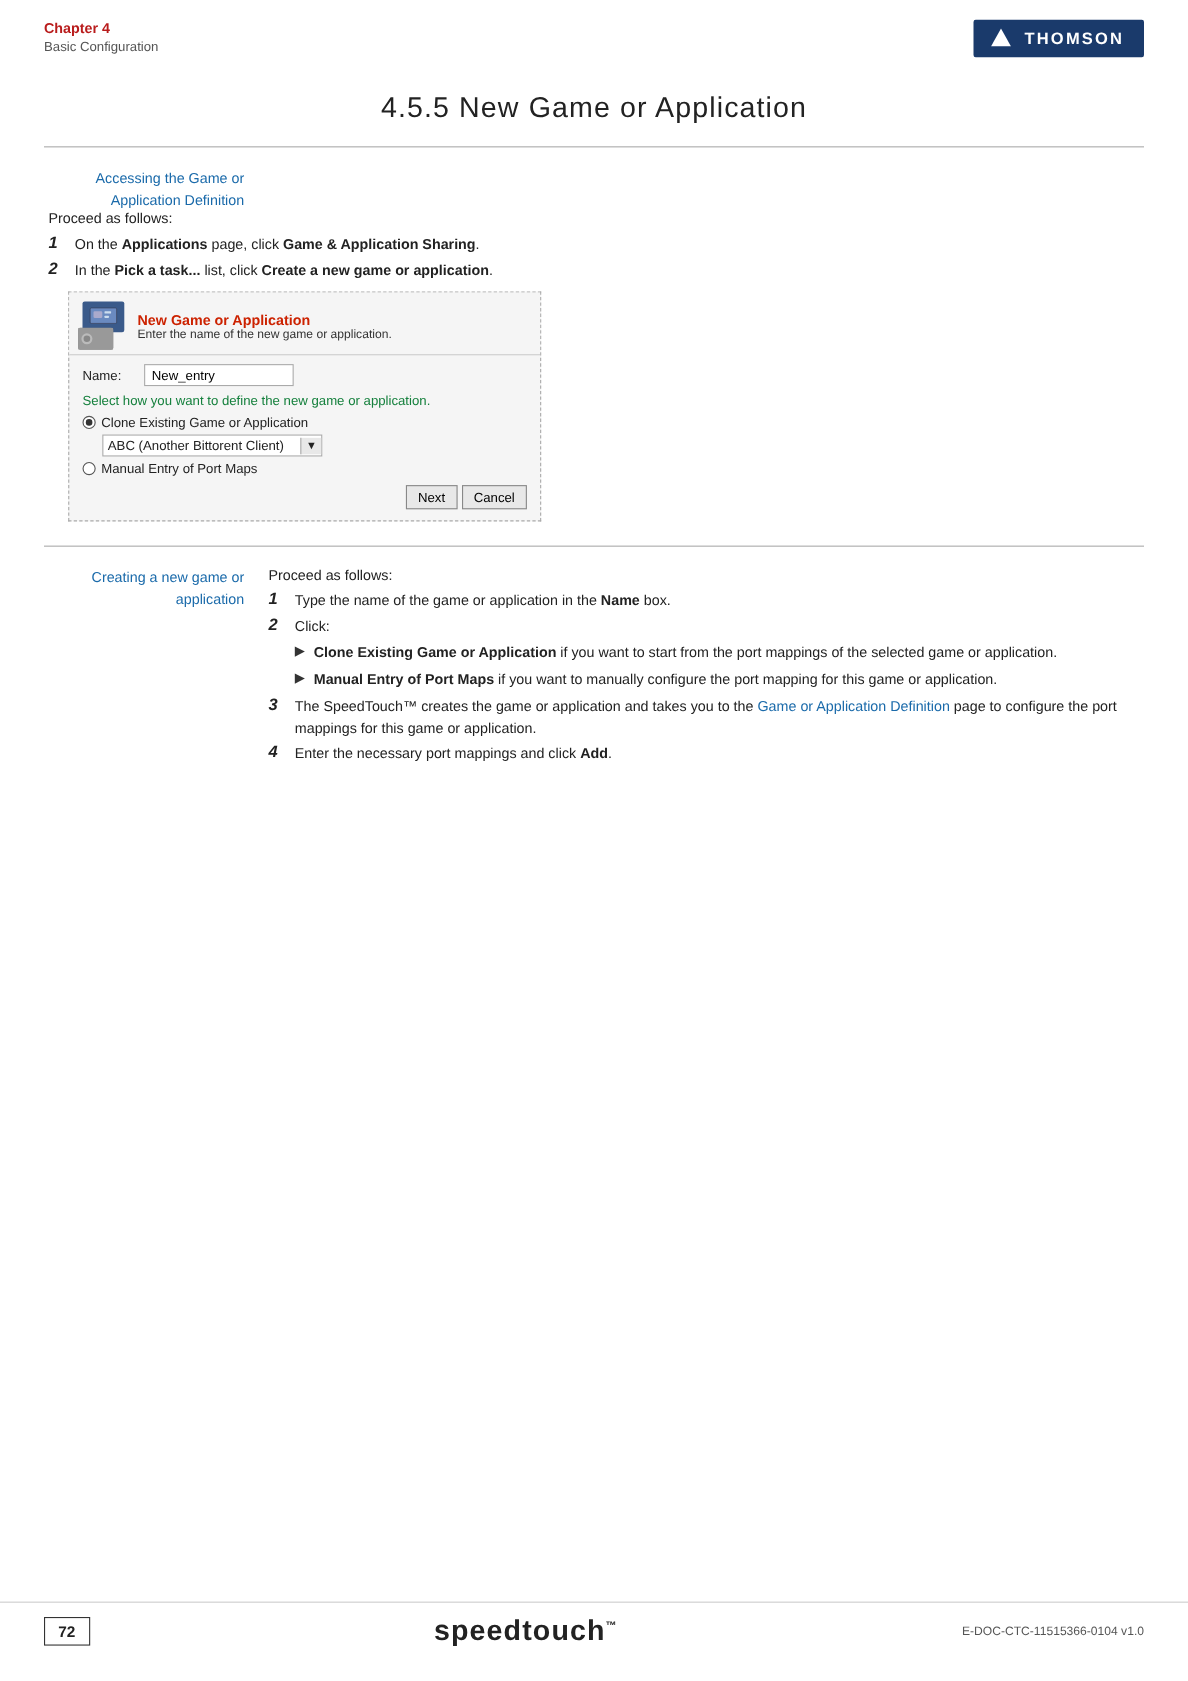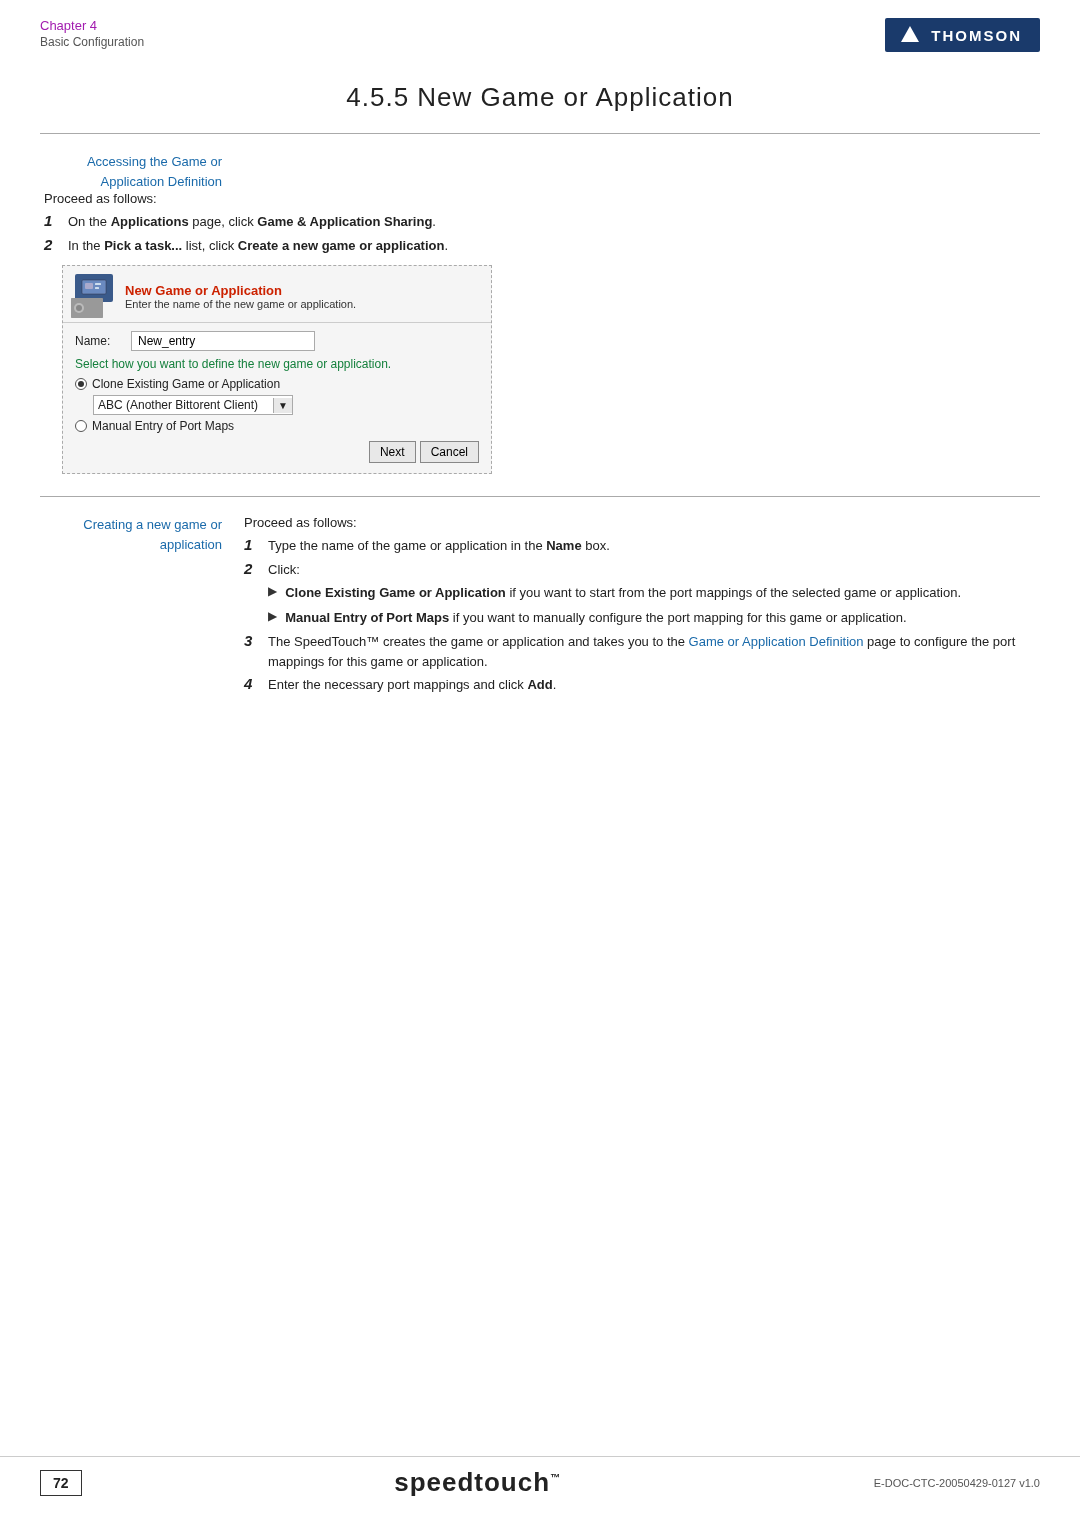--- a/index.html
+++ b/index.html
@@ -14,22 +14,22 @@
     }
 
     
     .header {
       display: flex;
       justify-content: space-between;
       align-items: flex-start;
       padding: 18px 40px 0 40px;
     }
     .chapter-label {
-      color: #a21caf;
-      font-weight: normal;
+      color: #b91c1c;
+      font-weight: bold;
       font-size: 13px;
     }
     .chapter-sub {
       color: #555;
       font-size: 12px;
       margin-top: 2px;
     }
     .thomson-logo {
       display: flex;
       align-items: center;
@@ -186,21 +186,21 @@
     .ui-label {
       font-size: 12px;
       min-width: 48px;
       color: #222;
     }
     .ui-input {
       border: 1px solid #aaa;
       background: #fff;
       padding: 2px 6px;
       font-size: 12px;
-      width: 184px;
+      width: 136px;
     }
     .ui-select-section {
       font-size: 12px;
       color: #15803d;
       margin-bottom: 6px;
     }
     .ui-radio-row {
       display: flex;
       align-items: center;
       gap: 5px;
@@ -450,14 +450,14 @@
       </ul>
     </div>
   </div>
 </div>
 
 <div class="footer">
   <div class="page-num-box">72</div>
   <div class="speedtouch-brand">
     <span>speed</span><span class="bold">touch</span><span class="speedtouch-tm">™</span>
   </div>
-  <div class="doc-ref">E-DOC-CTC-20050429-0127 v1.0</div>
+  <div class="doc-ref">E-DOC-CTC-11515366-0104 v1.0</div>
 </div>
 
 </body></html>

